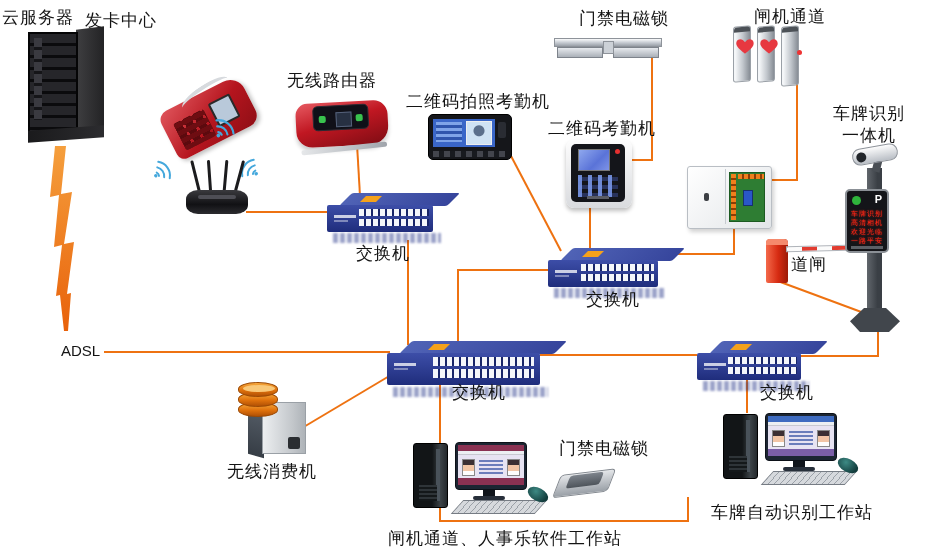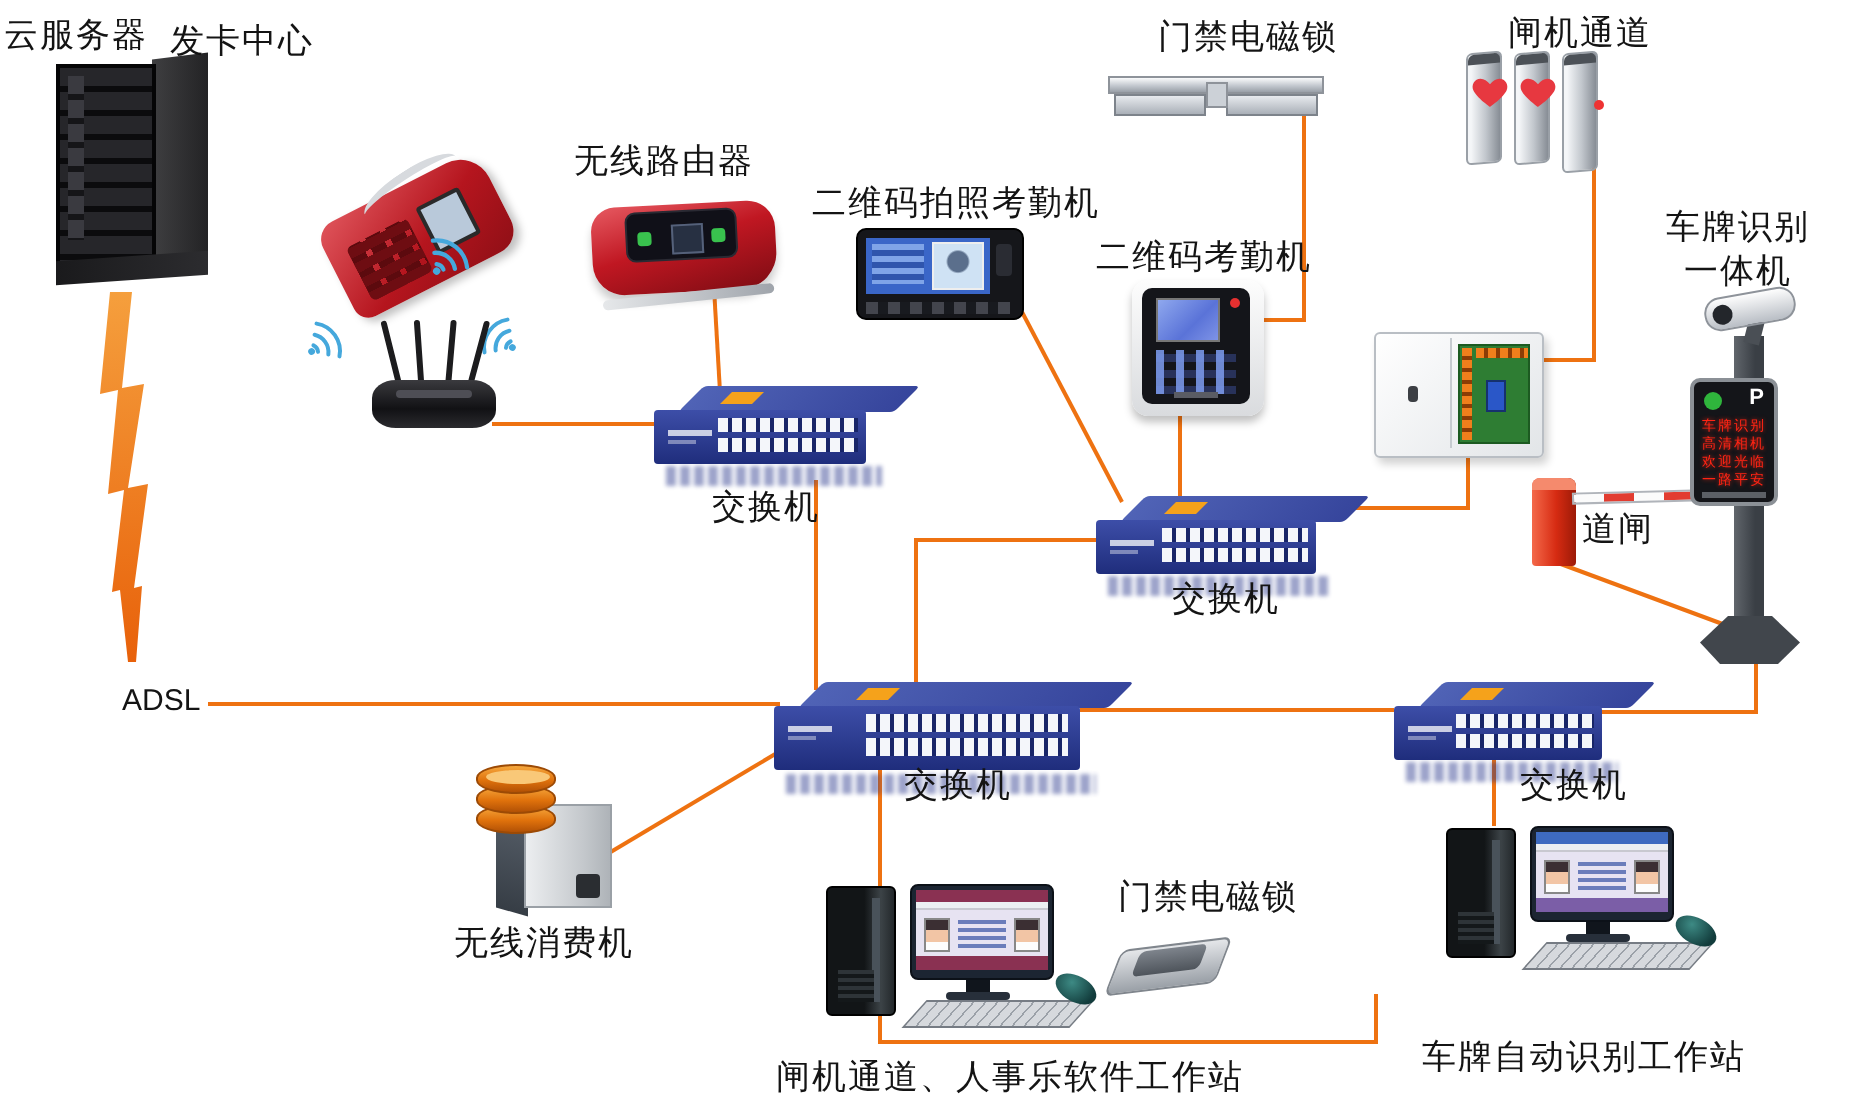--- a/index.html
+++ b/index.html
@@ -476,14 +476,14 @@
   </div>
   <div class="lbl" style="left:791px;top:253px;">道闸</div>
   <div class="lbl" style="left:356px;top:242px;">交换机</div>
   <div class="lbl" style="left:586px;top:288px;">交换机</div>
   <div class="lbl" style="left:452px;top:381px;">交换机</div>
   <div class="lbl" style="left:760px;top:381px;">交换机</div>
   <div class="lbl lbl-sm" style="left:61px;top:342px;">ADSL</div>
   <div class="lbl" style="left:227px;top:460px;">无线消费机</div>
   <div class="lbl" style="left:559px;top:437px;">门禁电磁锁</div>
   <div class="lbl" style="left:388px;top:527px;">闸机通道、人事乐软件工作站</div>
-  <div class="lbl" style="left:711px;top:501px;margin-top:16px;">车牌自动识别工作站</div>
+  <div class="lbl" style="left:711px;top:501px;">车牌自动识别工作站</div>
 </div>
 
 </body></html>

